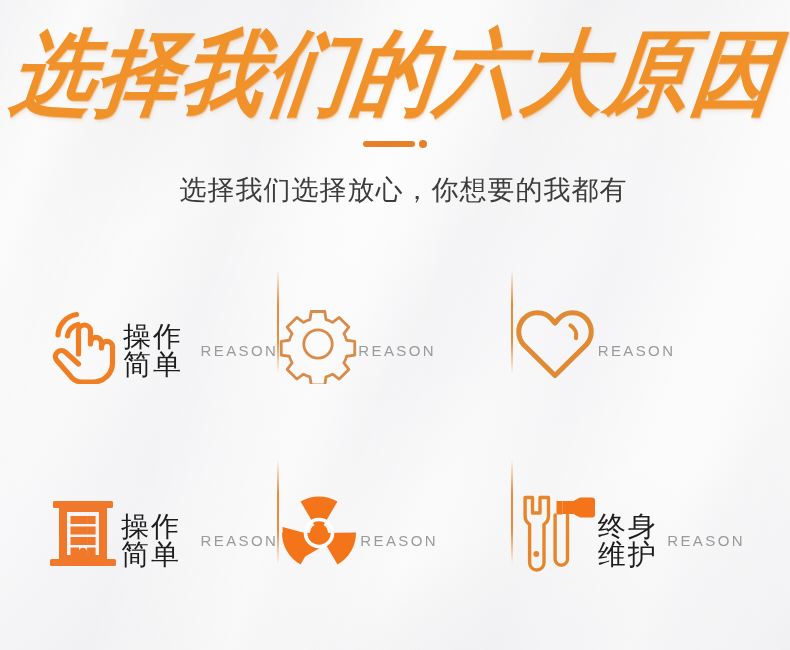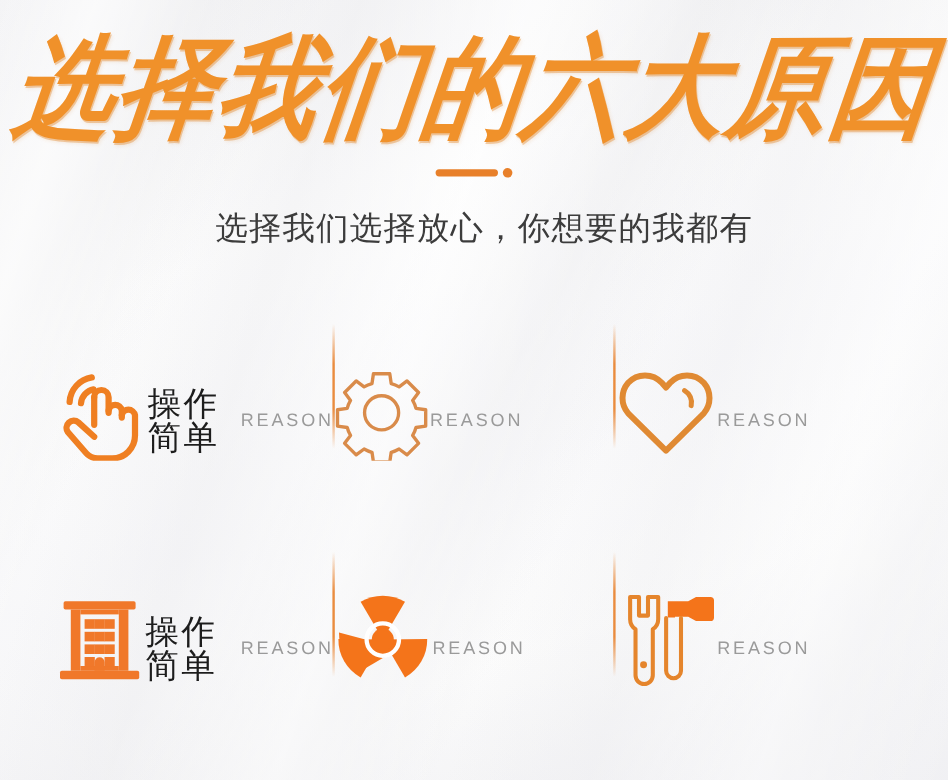--- a/index.html
+++ b/index.html
@@ -274,17 +274,18 @@
             <circle cx="24.3" cy="60" r="2.9" fill="#e5852c" stroke="none"></circle>
           </g>
 
           <g>
             <path d="M50.5 7 h11 l6.5 -3.5 h12 a3 3 0 0 1 3 3 v14 a3 3 0 0 1 -3 3 h-12 l-6.5 -3.5 h-11 z" fill="#f4741a"></path>
             <path d="M50.5 7 v13.5 h-6 v-13.5 z" fill="#f4741a"></path>
             <path d="M55.5 21 v44 a6.2 6.2 0 0 1 -12.4 0 v-44" fill="none" stroke="#e5852c" stroke-width="3.4" stroke-linejoin="round" stroke-linecap="round"></path>
           </g>
         </svg>
       </div>
+      <span class="cell-label">终身维护</span>
       <span class="cell-sub">REASON</span>
     </div>
 
   </div>
 </div>
 
 </body></html>

